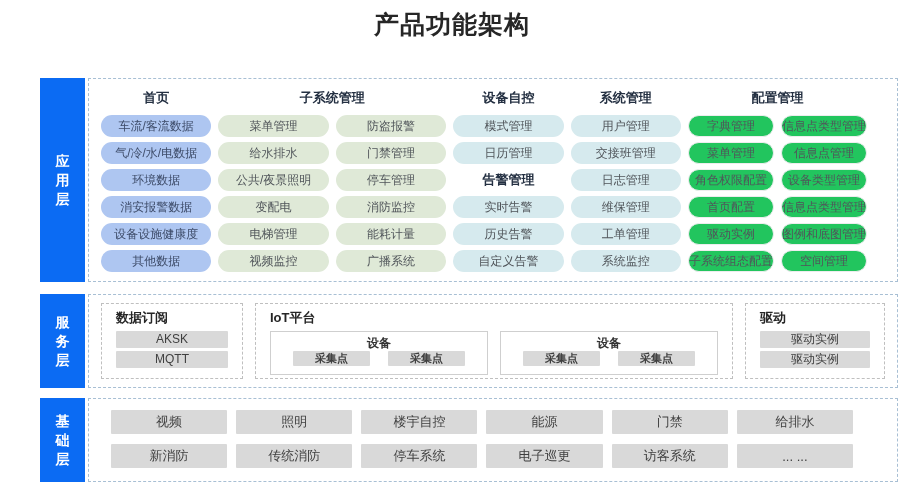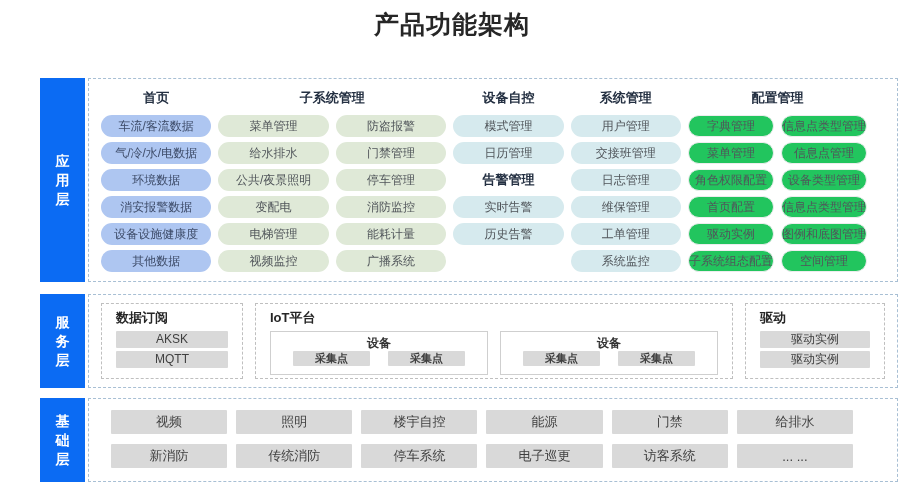--- a/index.html
+++ b/index.html
@@ -122,20 +122,21 @@
         <div class="chip chip-green" style="grid-area: 3 / 3;">门禁管理</div>
         <div class="chip chip-green" style="grid-area: 4 / 3;">停车管理</div>
         <div class="chip chip-green" style="grid-area: 5 / 3;">消防监控</div>
         <div class="chip chip-green" style="grid-area: 6 / 3;">能耗计量</div>
         <div class="chip chip-green" style="grid-area: 7 / 3;">广播系统</div>
         <div class="chip chip-cyan" style="grid-area: 2 / 4;">模式管理</div>
         <div class="chip chip-cyan" style="grid-area: 3 / 4;">日历管理</div>
         <div class="col-header" style="grid-area: 4 / 4;">告警管理</div>
         <div class="chip chip-cyan" style="grid-area: 5 / 4;">实时告警</div>
         <div class="chip chip-cyan" style="grid-area: 6 / 4;">历史告警</div>
+        <div class="chip chip-cyan" style="grid-area: 7 / 4;">自定义告警</div>
         <div class="chip chip-cyan" style="grid-area: 2 / 5;">用户管理</div>
         <div class="chip chip-cyan" style="grid-area: 3 / 5;">交接班管理</div>
         <div class="chip chip-cyan" style="grid-area: 4 / 5;">日志管理</div>
         <div class="chip chip-cyan" style="grid-area: 5 / 5;">维保管理</div>
         <div class="chip chip-cyan" style="grid-area: 6 / 5;">工单管理</div>
         <div class="chip chip-cyan" style="grid-area: 7 / 5;">系统监控</div>
         <div class="chip chip-lightgray" style="grid-area: 2 / 6;">字典管理</div>
         <div class="chip chip-lightgray" style="grid-area: 3 / 6;">菜单管理</div>
         <div class="chip chip-lightgray" style="grid-area: 4 / 6;">角色权限配置</div>
         <div class="chip chip-lightgray" style="grid-area: 5 / 6;">首页配置</div>

